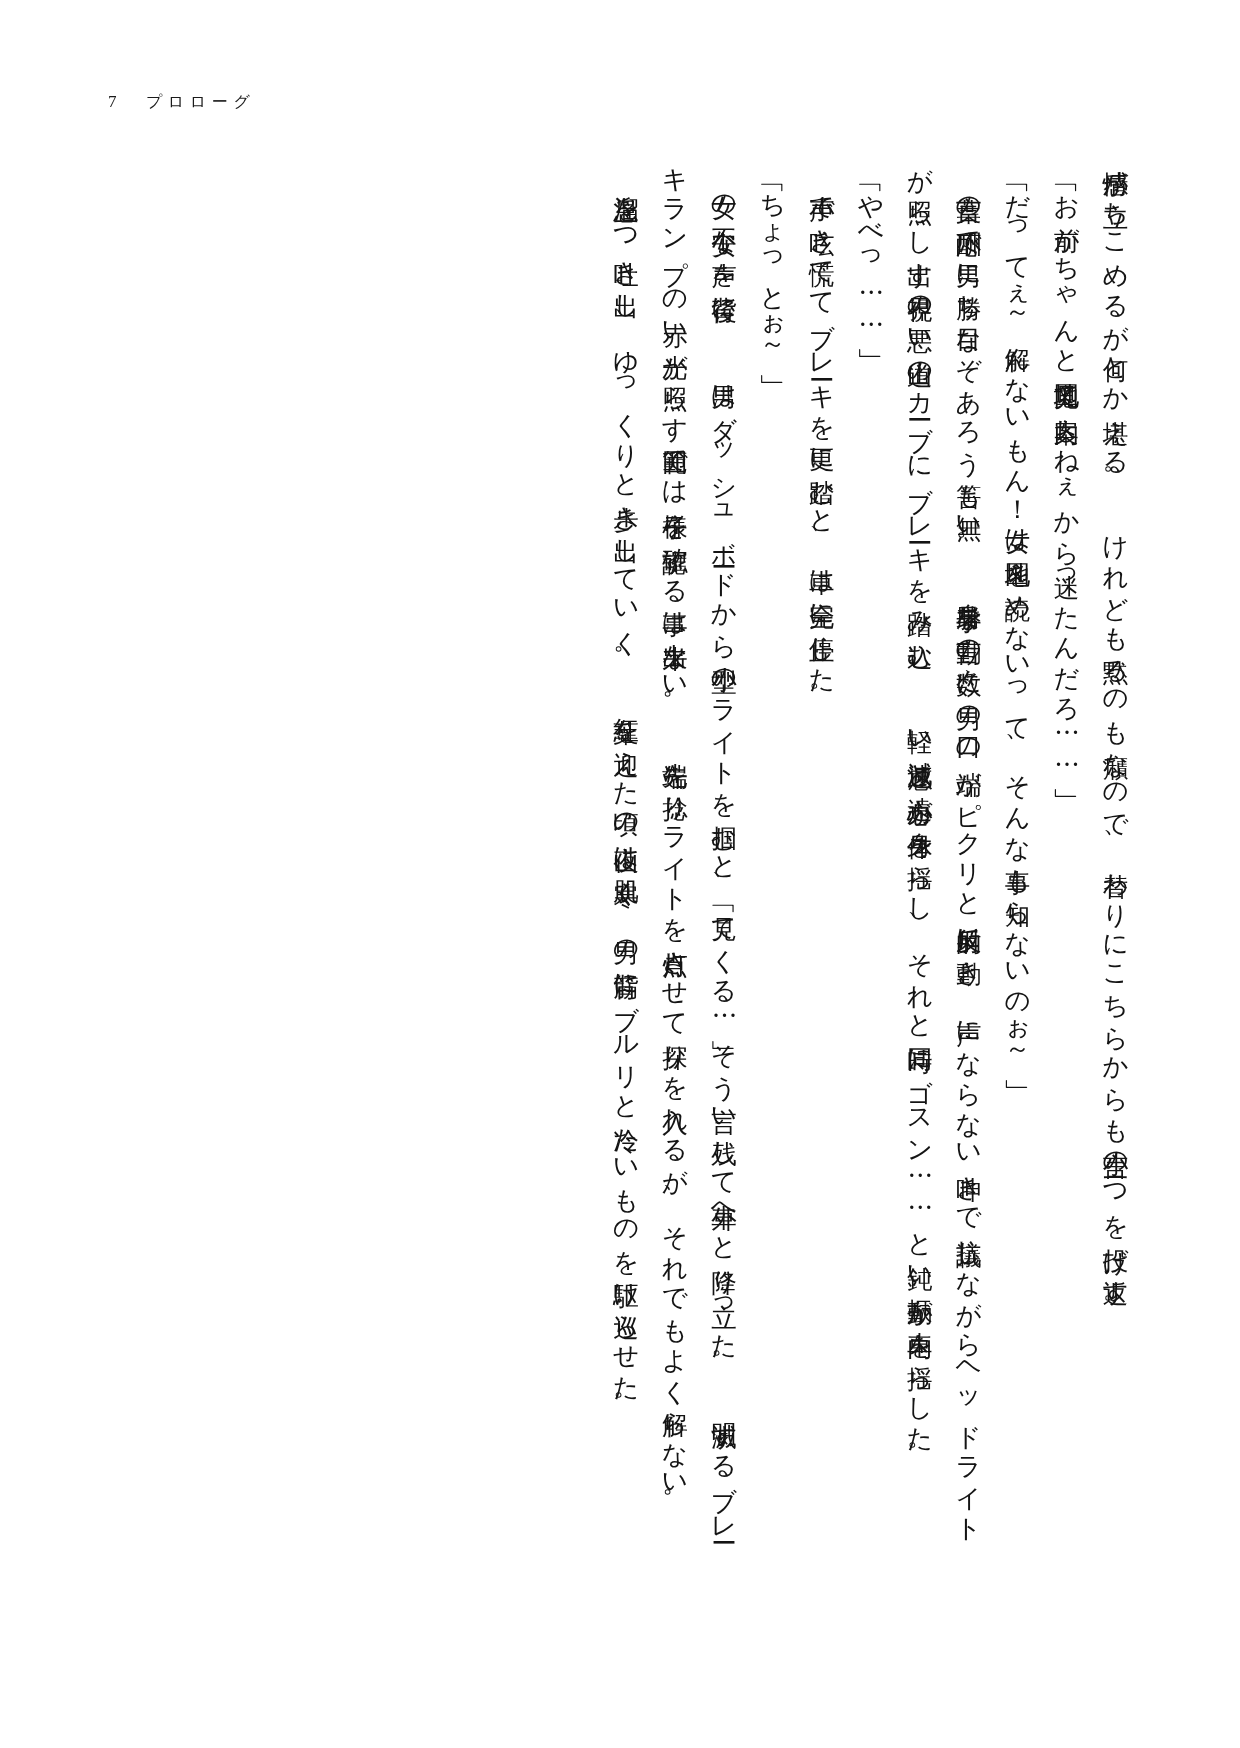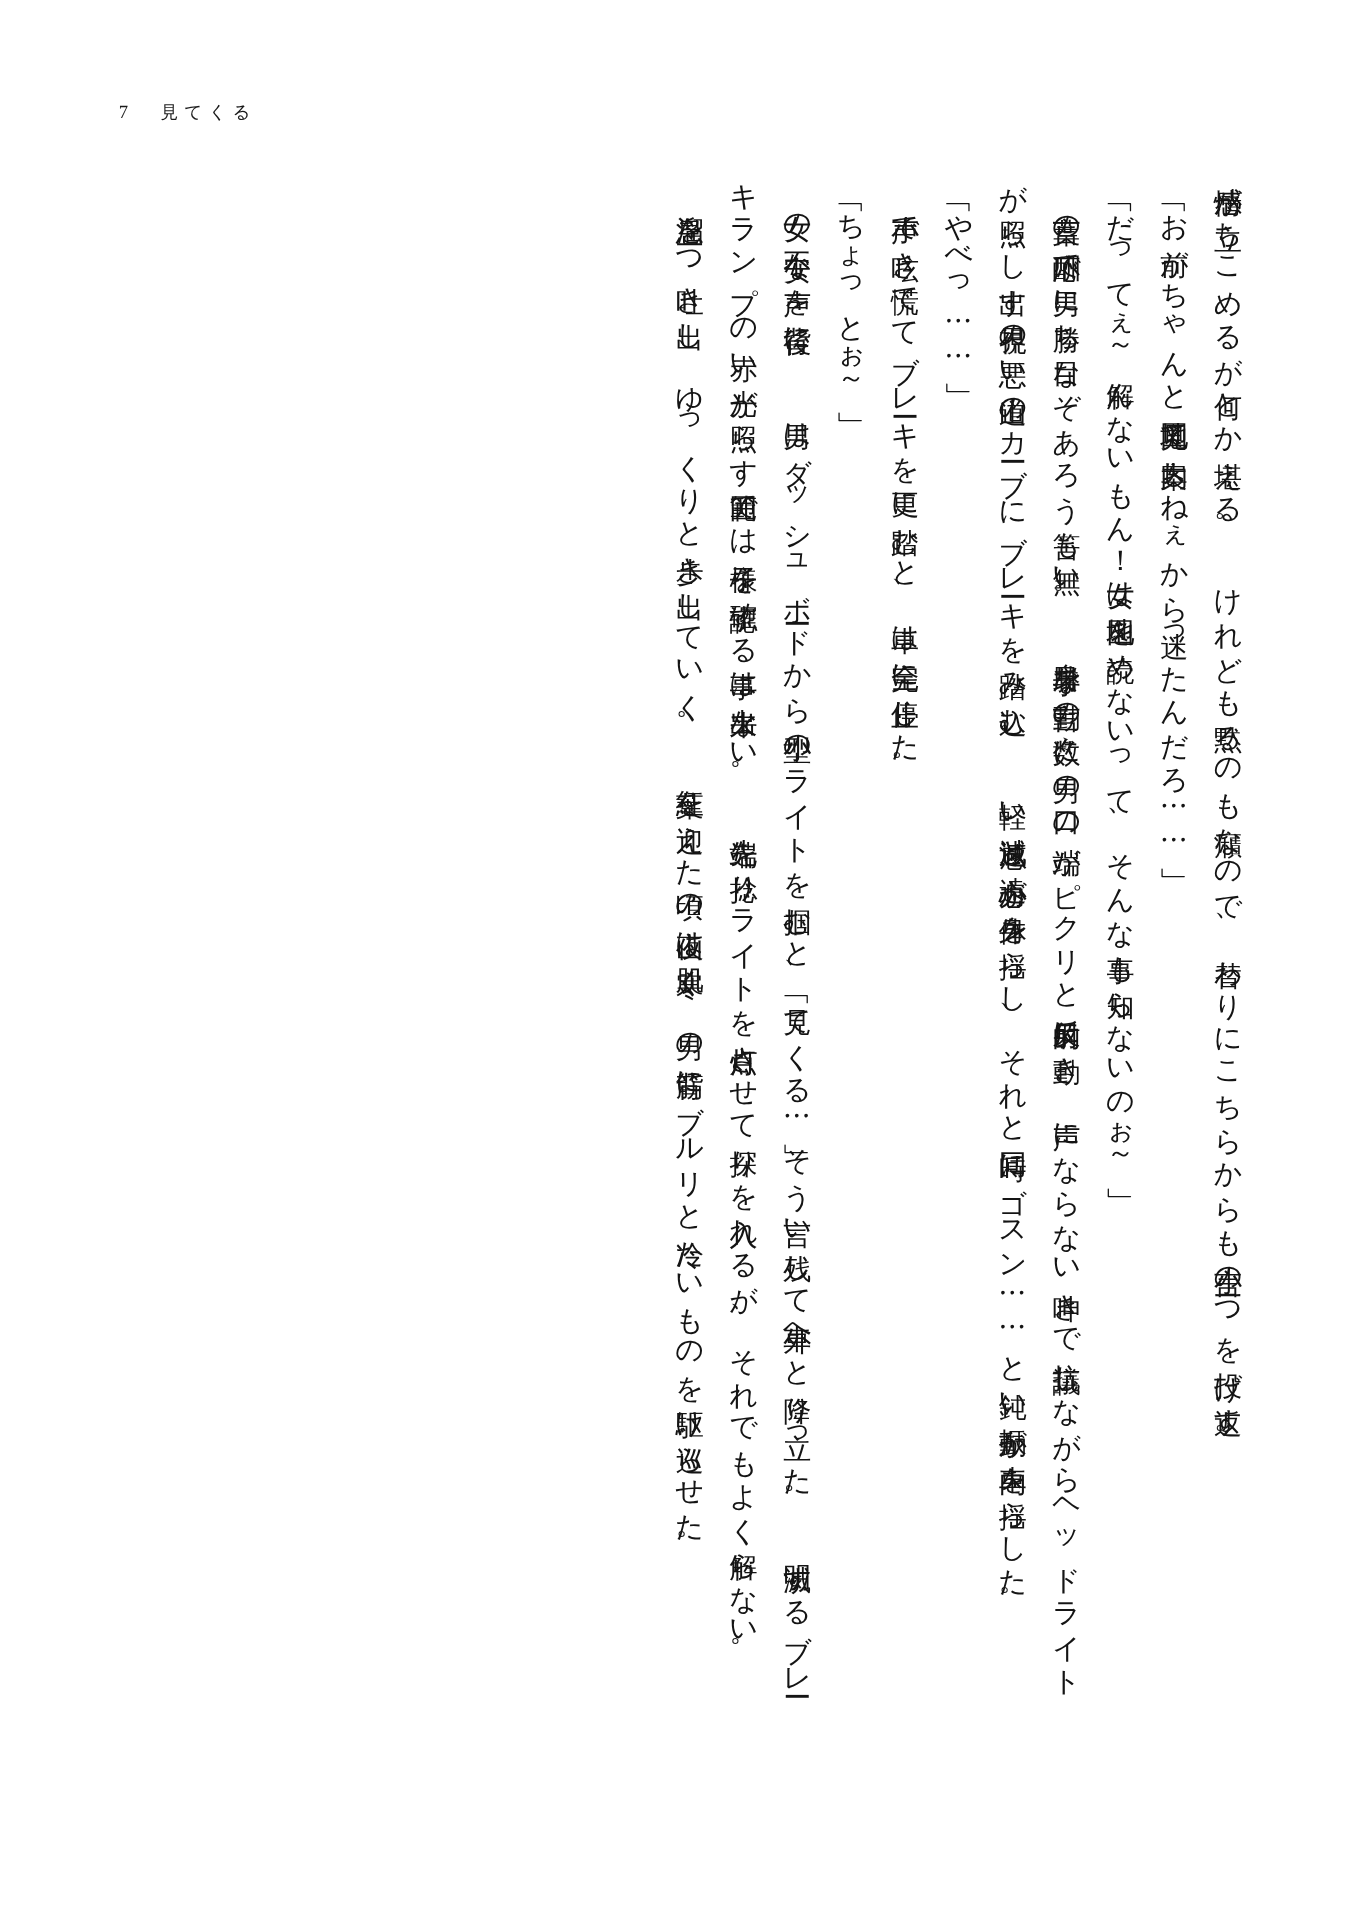--- a/index.html
+++ b/index.html
@@ -62,21 +62,21 @@
     text-indent: 1em;
   }
 </style>
 </head>
 <body>
 
 <div class="page">
 
   <div class="runhead">
     <span class="folio">7</span>
-    <span class="chapter">見てくる</span>
+    <span class="chapter">プロローグ</span>
   </div>
 
   <div class="vtext">
     <p>感情が立ちこめるが何とか堪える。　けれども黙るのも癪なので、替わりにこちらからも小言の一つを投げ返す。</p>
     <p class="ind">「お前がちゃんと地図見て案内しねぇから迷ったんだろ……」</p>
     <p class="ind">「だってぇ～解んないもん！女は地図を読めないって、そんな事も知らないのぉ～」</p>
     <p class="ind">言葉の応酬で男に勝ち目なぞあろう筈も無い。　身勝手な言動の数々に男の口の端がピクリと反射的に動き、声にならない呻きで抗議しながらヘッドライトが照らし出す視界の悪い山道のカーブにブレーキを踏み込む。　軽い減速感と遠心力が身体を揺らし、それと同時にゴスン……と鈍い振動が車内を揺らした。</p>
     <p class="ind">「やべっ……」</p>
     <p class="ind">小声で呟き慌ててブレーキを更に踏むと、車は完全に停止した。</p>
     <p class="ind">「ちょっとぉ～」</p>

